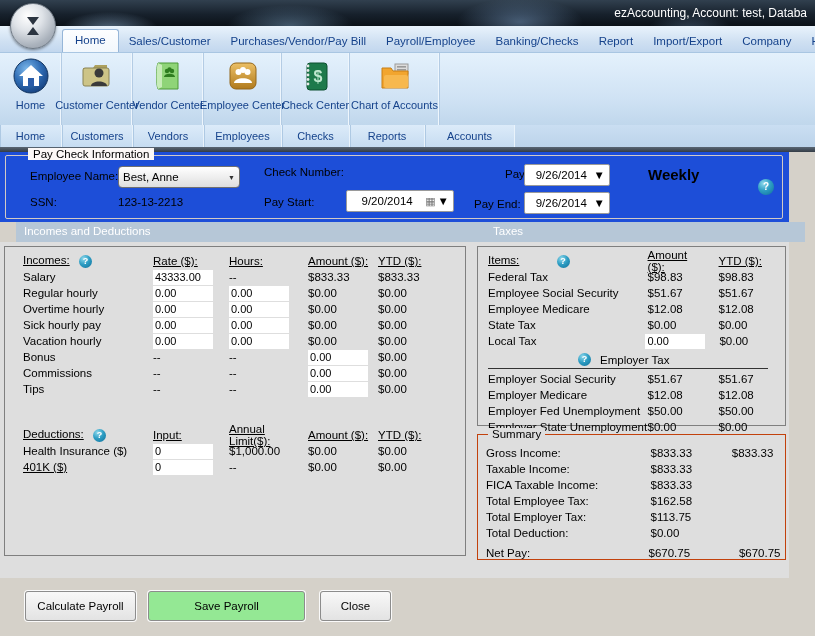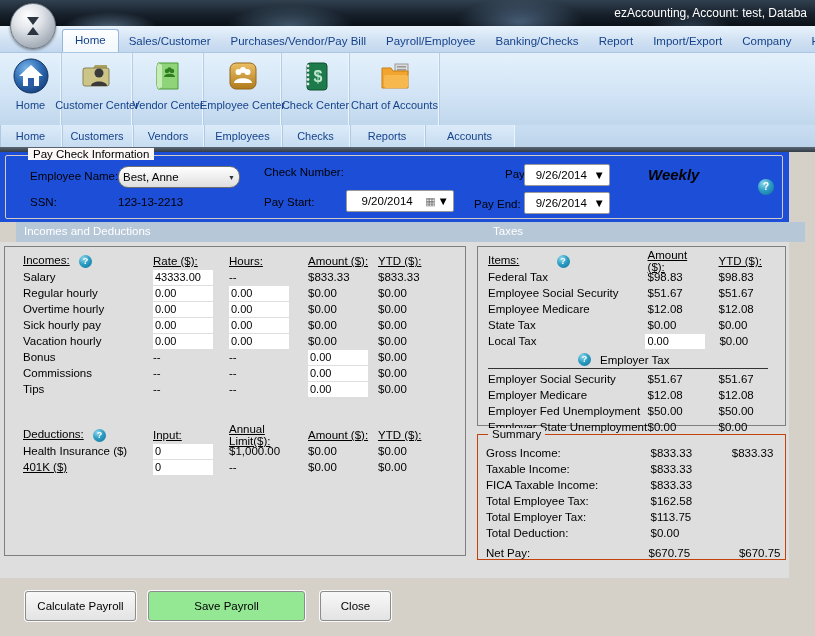--- a/index.html
+++ b/index.html
@@ -43,28 +43,28 @@
     background:linear-gradient(180deg,#dcebf9,#c6dcf1); border-right:1px solid #e9f3fb; box-shadow:inset 1px 0 0 #aec9e3; cursor:pointer; }
   .w0{width:62px}.w1{width:71px}.w2{width:71px}.w3{width:78px}.w4{width:68px}.w5{width:75px}.w6{width:90px}
   .darkline { position:absolute; left:0; top:147px; width:815px; height:5px; background:linear-gradient(180deg,#5a6673,#333c46); }
 
   
   .paywrap { position:absolute; left:0; top:152px; width:789px; height:70px; background:#1d4ed8; }
   .groupbox { position:absolute; left:5px; top:3px; width:778px; height:64px; border:1px solid #d2cac5; border-radius:2px; }
   .gb-legend { position:absolute; left:22px; top:-8px; background:#fcf8f7; padding:0 5px; font-size:11.5px; }
   .fld { position:absolute; white-space:nowrap; }
   .combo { position:absolute; height:22px; background:linear-gradient(180deg,#ffffff,#e8e8e8 70%,#dedede);
-    border:1px solid #707070; border-radius:10px; display:flex; align-items:center; padding:0 4px; cursor:pointer; }
+    border:1px solid #707070; border-radius:4px; display:flex; align-items:center; padding:0 4px; cursor:pointer; }
   .combo .ctext { flex:1; font-size:11.5px; }
   .combo .arrow { font-size:7px; color:#333; margin-left:4px; }
   .datebox { position:absolute; height:22px; background:#fff; border:1px solid #9a9a9a; border-radius:2px;
     display:flex; align-items:center; padding:0 4px; cursor:pointer; }
   .datebox .ctext { flex:1; text-align:center; }
   .cal { font-size:11px; color:#777; margin:0 2px; }
-  .weekly { position:absolute; font-size:15px; font-weight:bold;font-style:italic; }
+  .weekly { position:absolute; font-size:15px; font-weight:bold; }
   .globe { display:inline-block; width:13px; height:13px; border-radius:50%;
     background:radial-gradient(circle at 35% 28%, #8fd9ec 0%, #2e9ec4 45%, #0d6e99 100%);
     color:#fff; font-size:9px; font-weight:bold; text-align:center; line-height:13px; vertical-align:middle; cursor:pointer; }
   .globe.big { width:16px; height:16px; line-height:16px; font-size:10px; }
 
   
   .sectionbar { position:absolute; left:16px; top:222px; width:789px; height:20px; background:#b6c7d7; color:#fff; }
   .sectionbar .st-left { position:absolute; left:8px; top:3px; }
   .sectionbar .st-right { position:absolute; left:477px; top:3px; }
   .content { position:absolute; left:0; top:242px; width:789px; height:336px; background:#dedede; }

